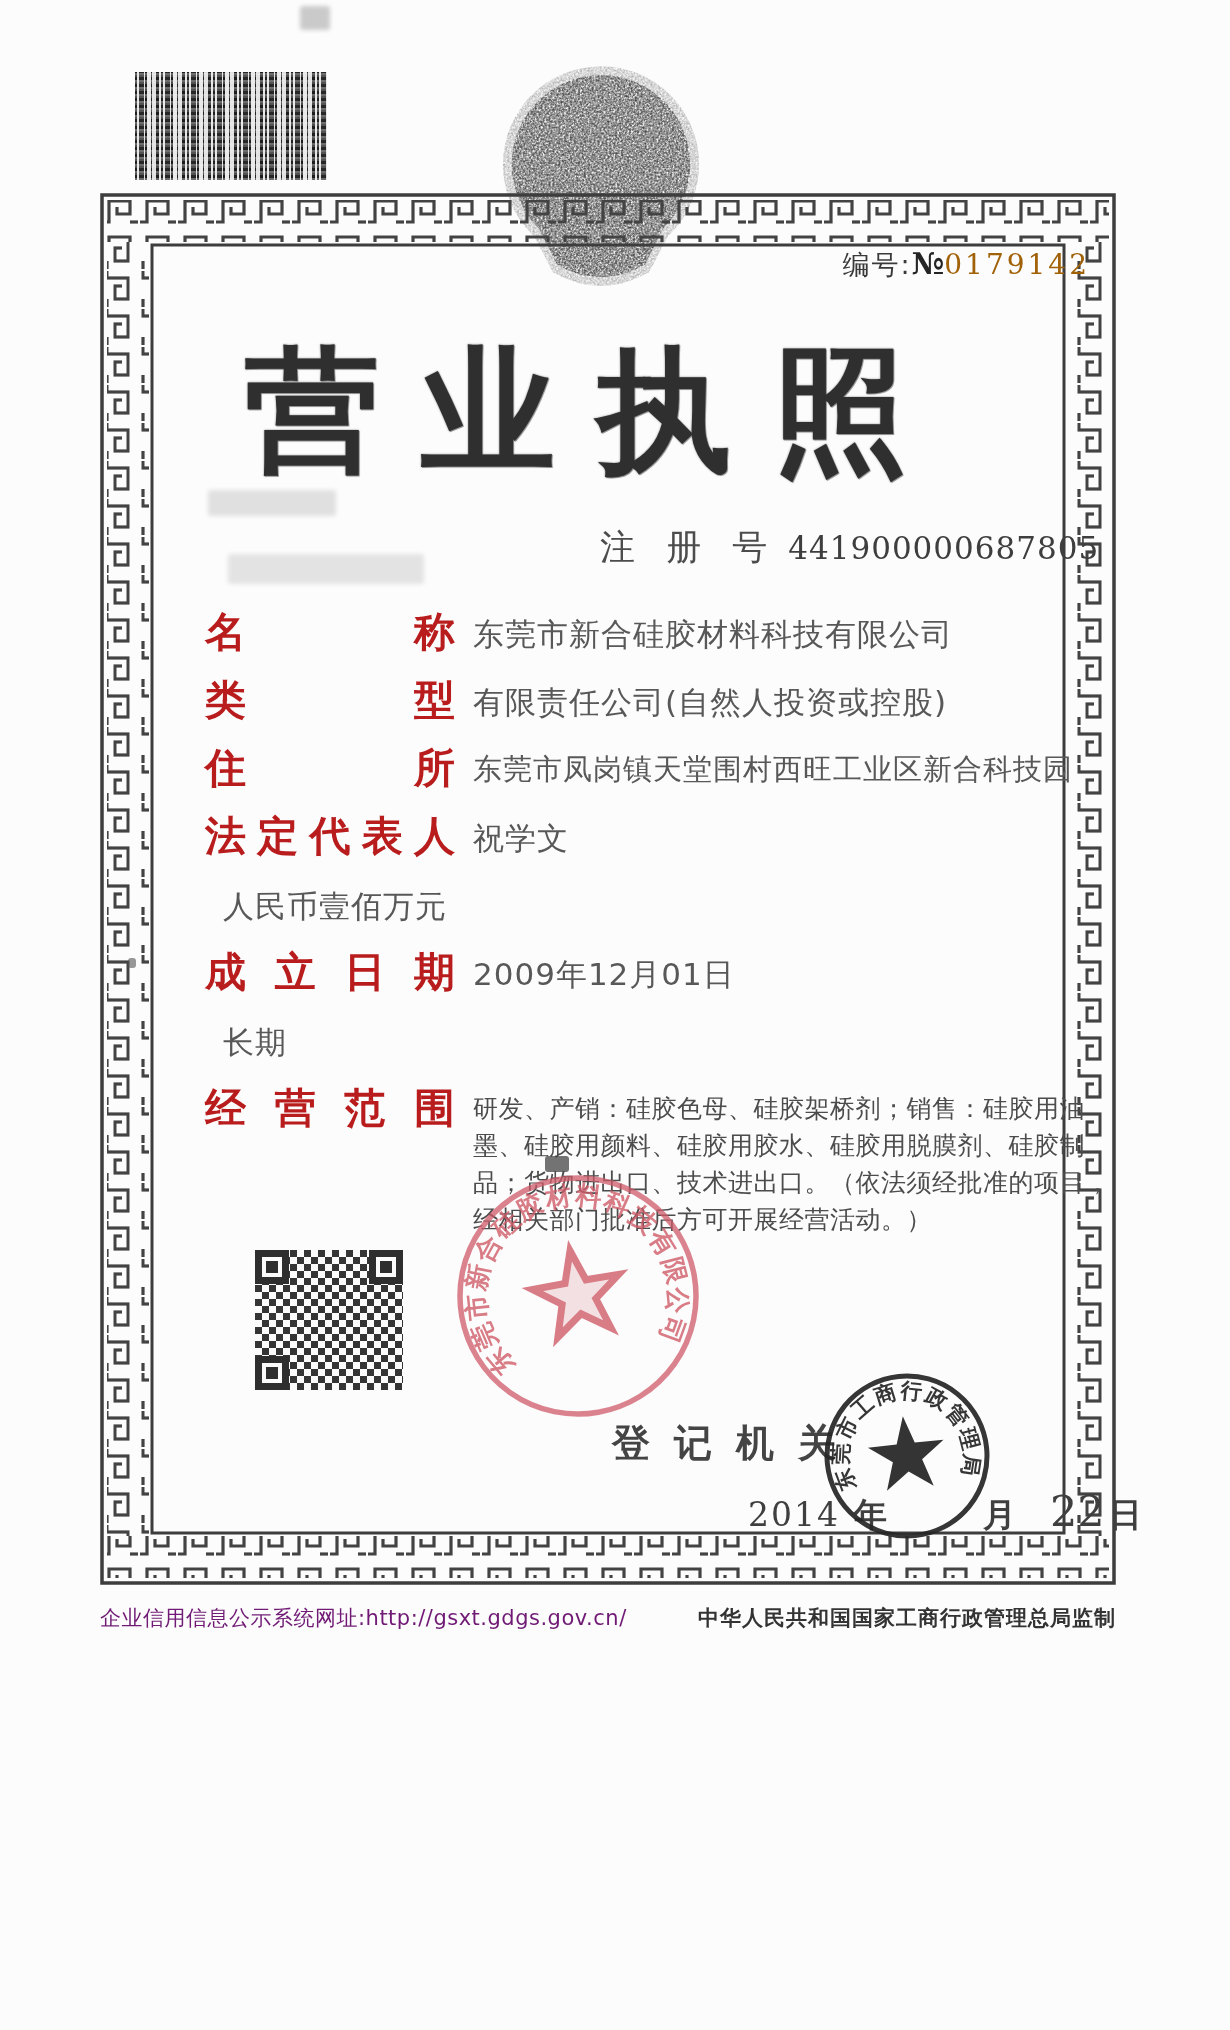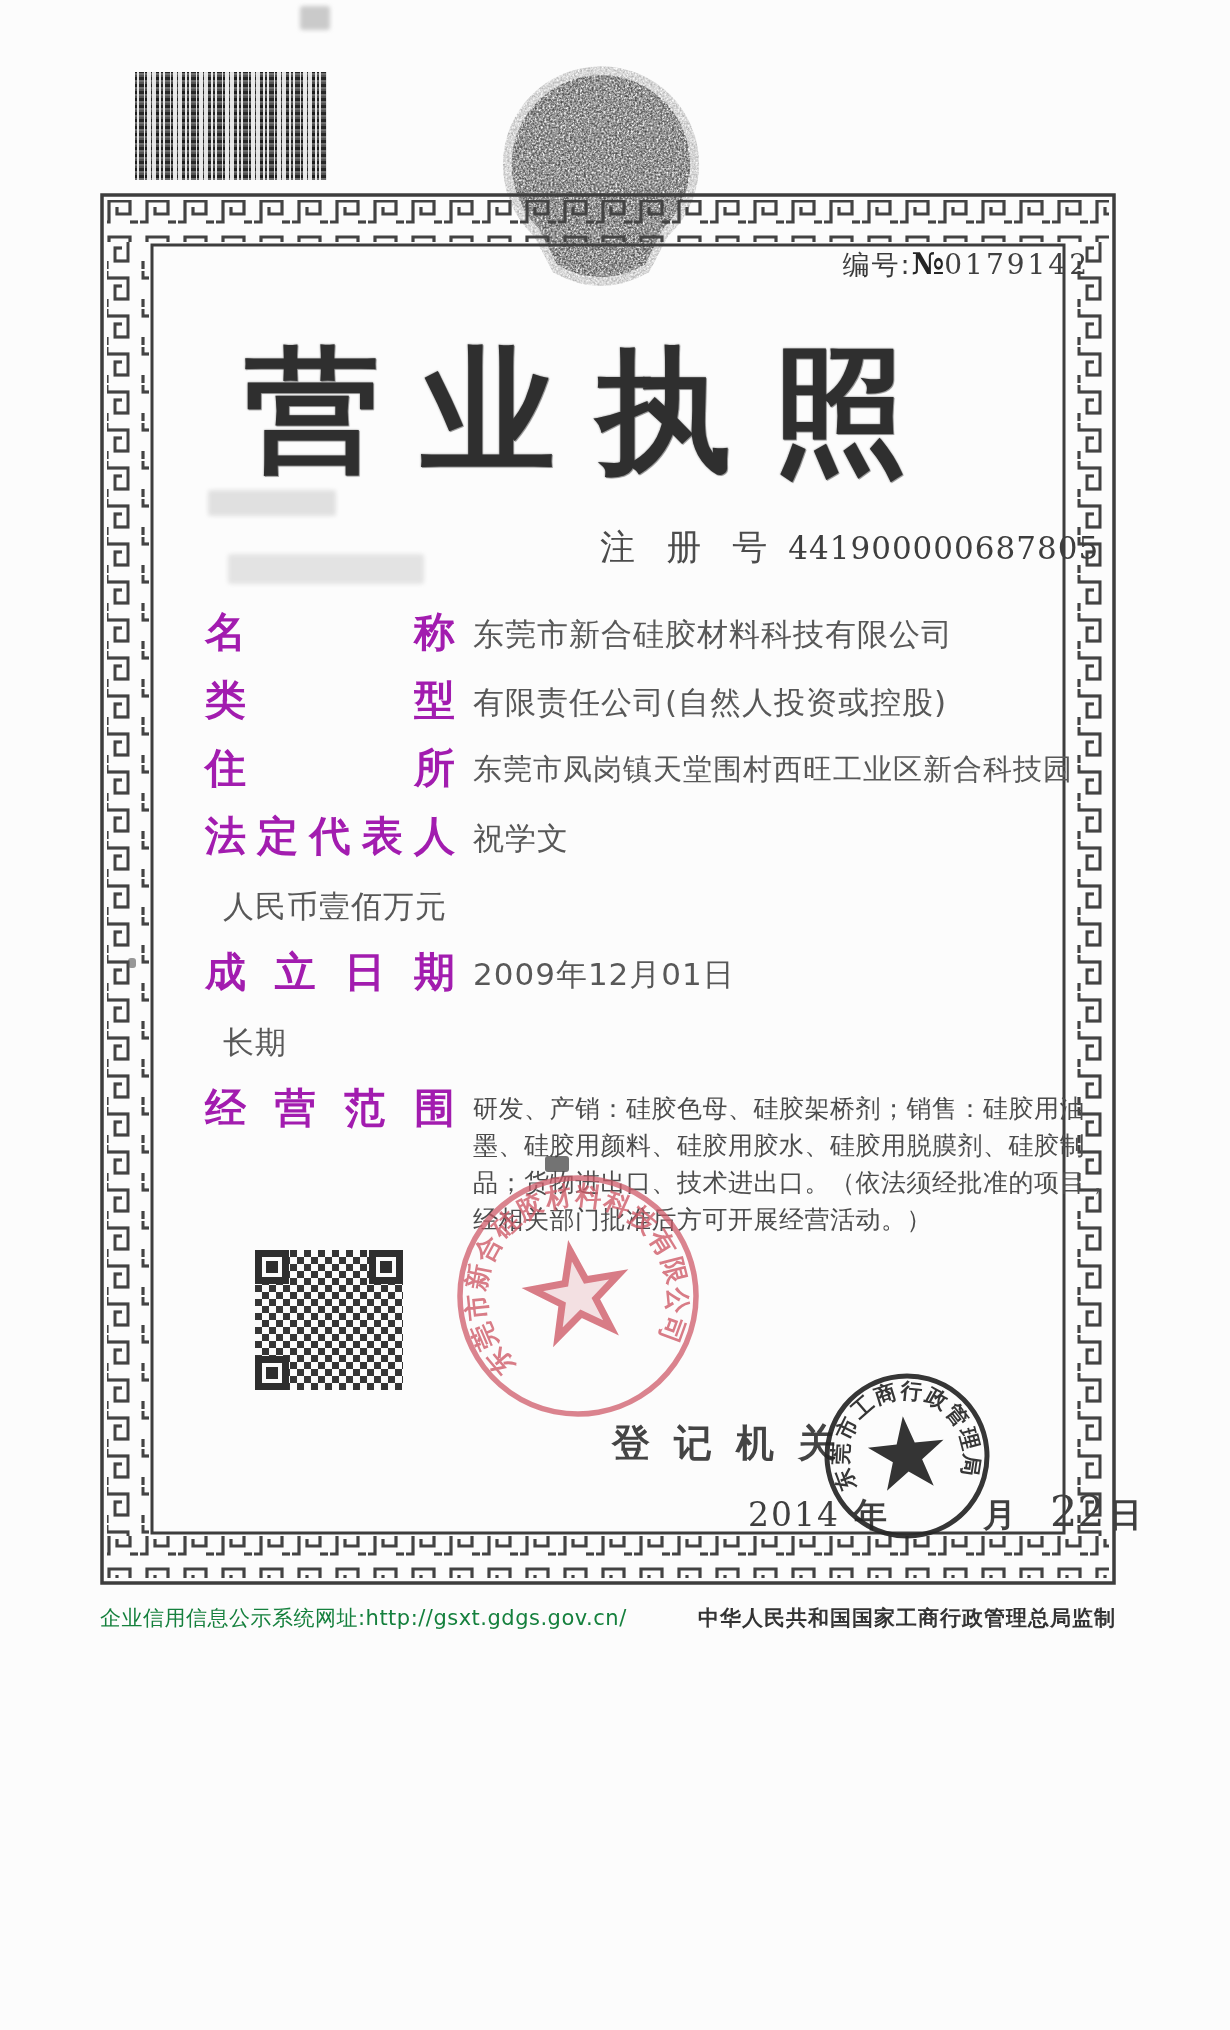--- a/index.html
+++ b/index.html
@@ -29,21 +29,21 @@
   .frame { left:100px; top:193px; }
 
   
   .serial {
     left:780px; top:246px; width:310px;
     display:flex; align-items:baseline; justify-content:flex-end; 
     white-space:nowrap;
   }
   .serial .lbl { font-size:27px; color:#3a3a3a; letter-spacing:2px; }
   .serial .sym { font-size:30px; font-weight:bold; font-family:"DejaVu Serif",serif; color:#242424; }
-  .serial .num { font-size:28px; font-family:"DejaVu Serif",serif; color:#404040; letter-spacing:3px;text-align:center; }
+  .serial .num { font-size:28px; font-family:"DejaVu Serif",serif; color:#a16207; letter-spacing:3px;text-align:center; }
 
   
   .title {
     left:152px; top:322px; width:848px;
     text-align:center; font-size:134px; font-weight:900;
     color:#2f2f2f; letter-spacing:42px; text-indent:42px;
     text-shadow:0 0 2px rgba(40,40,40,.65), 1px 1px 0 rgba(90,90,90,.5);
     white-space:nowrap;
   }
 
@@ -52,21 +52,21 @@
     left:600px; top:524px; display:flex; align-items:baseline; gap:11px; white-space:nowrap;
   }
   .regline .rlbl { font-size:35px; color:#4c4c4c; letter-spacing:10px; }
   .regline .rnum { font-size:31px; font-family:"DejaVu Serif",serif; color:#3e3e3e; letter-spacing:1px; }
 
   
   .fields { left:205px; top:610px; width:910px; }
   .frow { display:flex; align-items:flex-start; margin-bottom:21px; min-height:47px; }
   .flabel {
     width:250px; flex:0 0 250px;
-    font-size:41px; color:#a21caf; font-weight:600;
+    font-size:41px; color:#b91c1c; font-weight:600;
     text-align:justify; text-align-last:justify; line-height:1.1;
   }
   .fvalue {
     margin-left:18px; width:645px;
     font-size:31px; color:#585858; line-height:1.25; padding-top:5px;
     letter-spacing:1px;
   }
   .fvalue.small { font-size:25px; color:#4c4c4c; line-height:1.48; padding-top:4px; letter-spacing:.5px; }
 
   
@@ -96,21 +96,21 @@
   .dateline .u1 { font-size:33px; font-weight:700; margin-left:14px; }
   .dateline .u2 { font-size:33px; font-weight:700; margin-left:96px; }
   .dateline .d  { font-size:43px; font-family:"DejaVu Serif",serif; margin-left:34px; }
   .dateline .u3 { font-size:33px; font-weight:700; margin-left:4px; }
 
   
   .footer {
     left:100px; top:1604px; width:1016px;
     display:flex; justify-content:space-between; align-items:baseline;
   }
-  .footer .f-left  { font-size:21px; color:#15803d; letter-spacing:.5px; }
+  .footer .f-left  { font-size:21px; color:#701a75; letter-spacing:.5px; }
   .footer .f-right { font-size:21px; color:#333; font-weight:600; letter-spacing:1px; }
 
   
   .artifact { background:#9a9a9a; filter:blur(2px); opacity:.35; border-radius:3px; }
   .a1 { left:300px; top:6px;   width:30px; height:24px; opacity:.5; }
   .a2 { left:208px; top:490px; width:128px; height:26px; opacity:.28; }
   .a3 { left:228px; top:554px; width:196px; height:30px; opacity:.25; }
   .a4 { left:128px; top:958px; width:8px;  height:10px; opacity:.6; filter:blur(.5px); background:#555; }
   .a5 { left:545px; top:1156px; width:24px; height:16px; opacity:.7; filter:blur(.6px); background:#3a3a3a; }
 </style>

